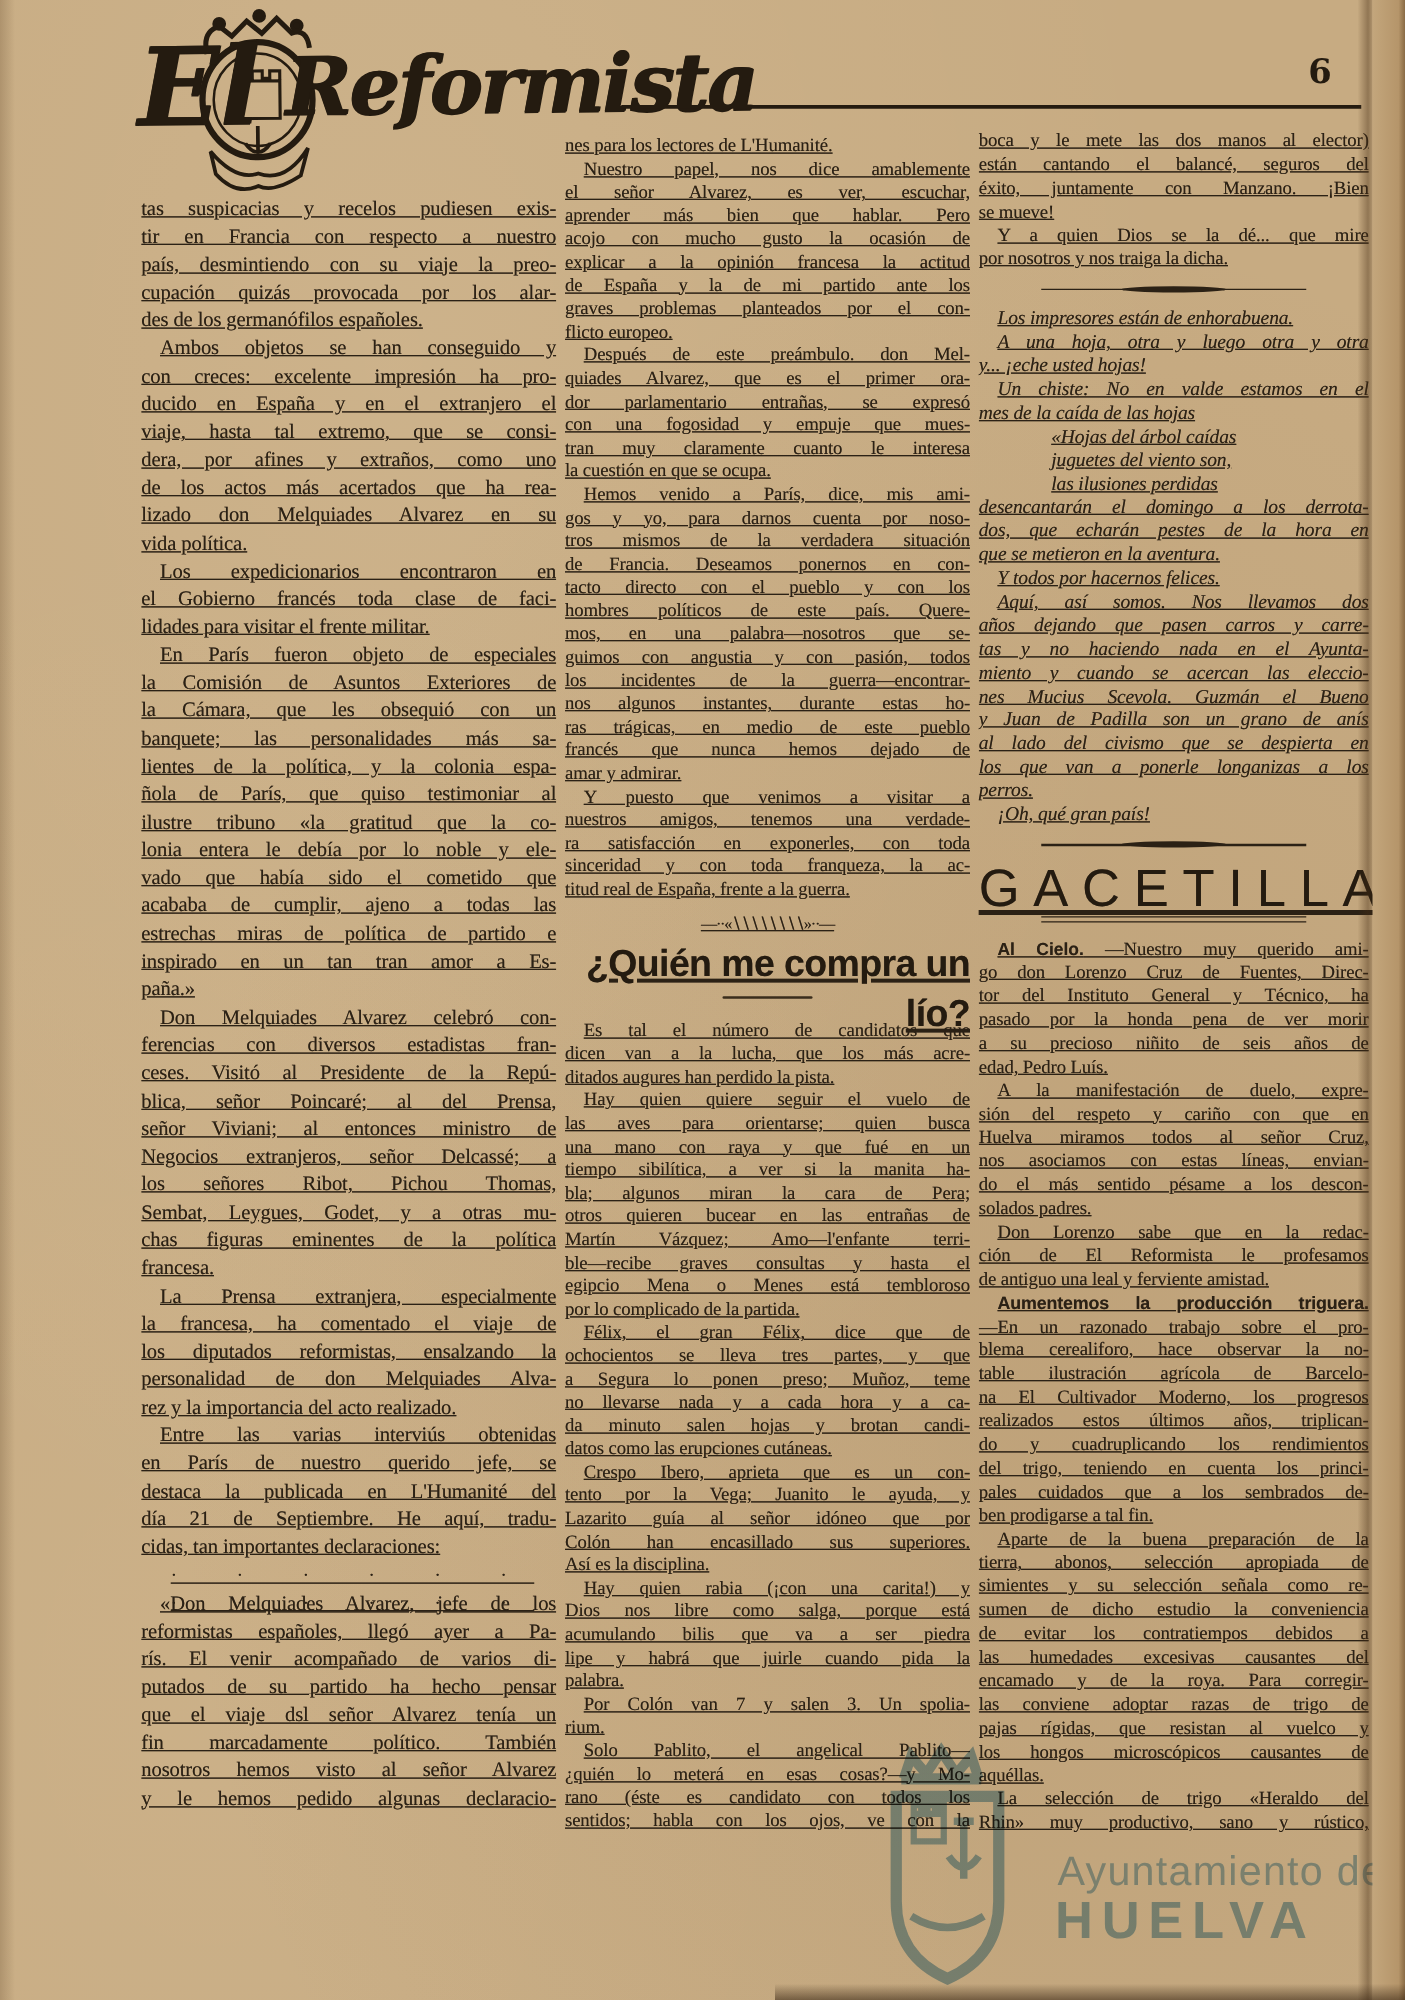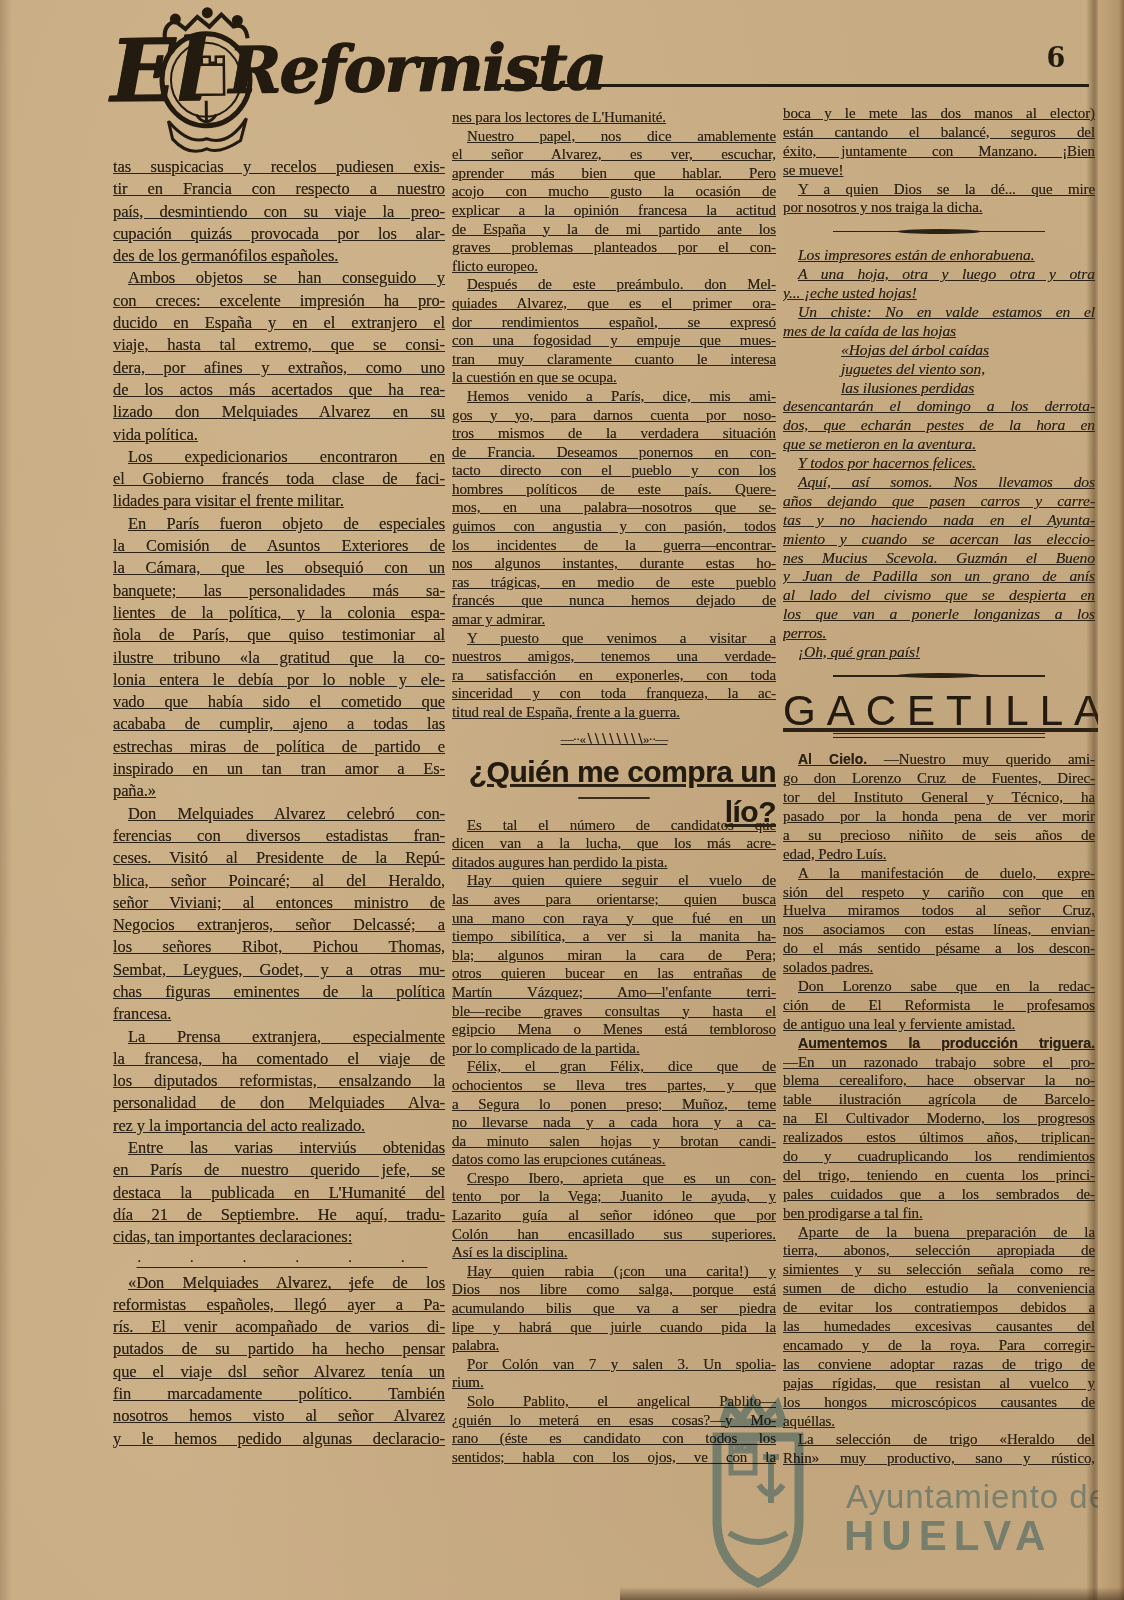--- a/index.html
+++ b/index.html
@@ -120,21 +120,21 @@
       <div class="ln j">ilustre tribuno «la gratitud que la co-</div>
       <div class="ln j">lonia entera le debía por lo noble y ele-</div>
       <div class="ln j">vado que había sido el cometido que</div>
       <div class="ln j">acababa de cumplir, ajeno a todas las</div>
       <div class="ln j">estrechas miras de política de partido e</div>
       <div class="ln j">inspirado en un tan tran amor a Es-</div>
       <div class="ln l">paña.»</div>
       <div class="ln j ind">Don Melquiades Alvarez celebró con-</div>
       <div class="ln j">ferencias con diversos estadistas fran-</div>
       <div class="ln j">ceses. Visitó al Presidente de la Repú-</div>
-      <div class="ln j">blica, señor Poincaré; al del Heraldo,</div>
+      <div class="ln j">blica, señor Poincaré; al del Prensa,</div>
       <div class="ln j">señor Viviani; al entonces ministro de</div>
       <div class="ln j">Negocios extranjeros, señor Delcassé; a</div>
       <div class="ln j">los señores Ribot, Pichou Thomas,</div>
       <div class="ln j">Sembat, Leygues, Godet, y a otras mu-</div>
       <div class="ln j">chas figuras eminentes de la política</div>
       <div class="ln l">francesa.</div>
       <div class="ln j ind">La Prensa extranjera, especialmente</div>
       <div class="ln j">la francesa, ha comentado el viaje de</div>
       <div class="ln j">los diputados reformistas, ensalzando la</div>
       <div class="ln j">personalidad de don Melquiades Alva-</div>
@@ -159,21 +159,21 @@
       <div class="ln j ind">Nuestro papel, nos dice amablemente</div>
       <div class="ln j">el señor Alvarez, es ver, escuchar,</div>
       <div class="ln j">aprender más bien que hablar. Pero</div>
       <div class="ln j">acojo con mucho gusto la ocasión de</div>
       <div class="ln j">explicar a la opinión francesa la actitud</div>
       <div class="ln j">de España y la de mi partido ante los</div>
       <div class="ln j">graves problemas planteados por el con-</div>
       <div class="ln l">flicto europeo.</div>
       <div class="ln j ind">Después de este preámbulo. don Mel-</div>
       <div class="ln j">quiades Alvarez, que es el primer ora-</div>
-      <div class="ln j">dor rendimientos español, se expresó</div>
+      <div class="ln j">dor parlamentario entrañas, se expresó</div>
       <div class="ln j">con una fogosidad y empuje que mues-</div>
       <div class="ln j">tran muy claramente cuanto le interesa</div>
       <div class="ln l">la cuestión en que se ocupa.</div>
       <div class="ln j ind">Hemos venido a París, dice, mis ami-</div>
       <div class="ln j">gos y yo, para darnos cuenta por noso-</div>
       <div class="ln j">tros mismos de la verdadera situación</div>
       <div class="ln j">de Francia. Deseamos ponernos en con-</div>
       <div class="ln j">tacto directo con el pueblo y con los</div>
       <div class="ln j">hombres políticos de este país. Quere-</div>
       <div class="ln j">mos, en una palabra—nosotros que se-</div>

